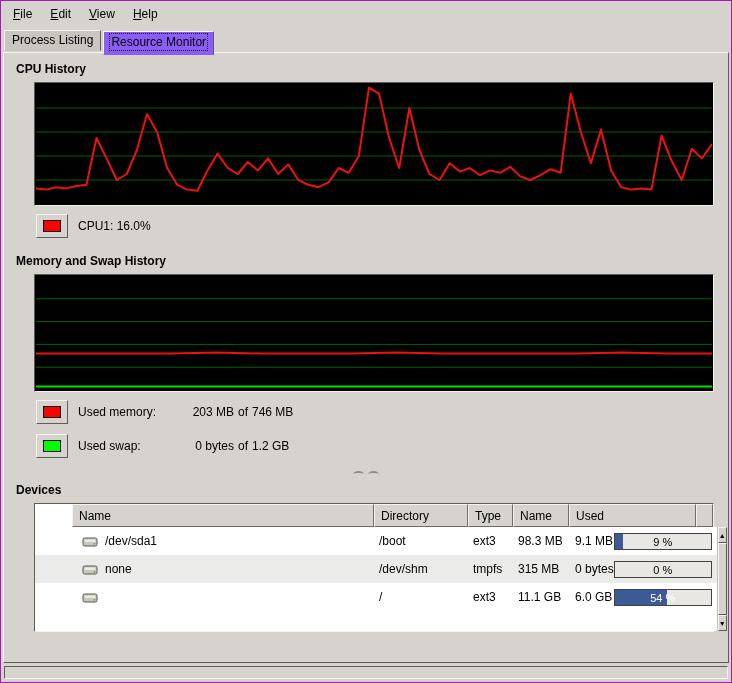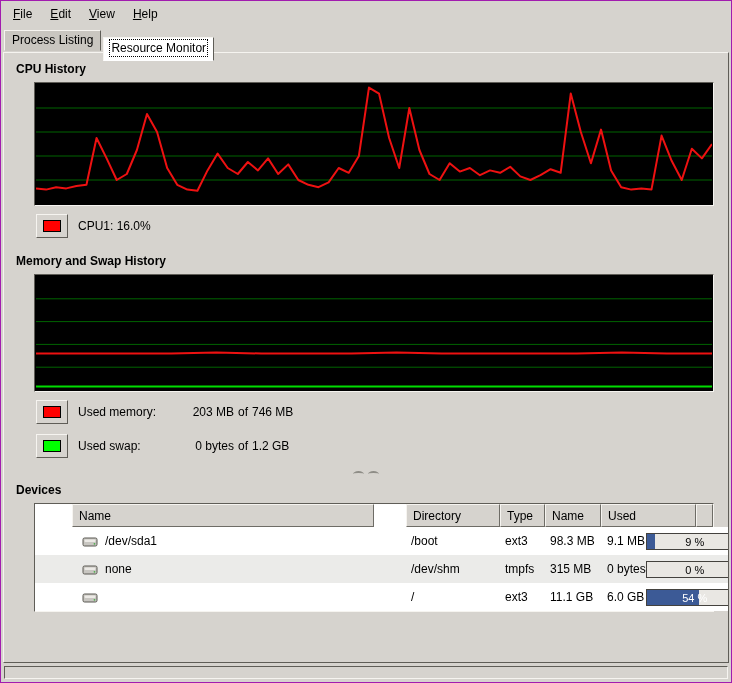--- a/index.html
+++ b/index.html
@@ -19,23 +19,23 @@
 
   
   .menubar { display:flex; align-items:center; height:25px; padding:1px 3px; }
   .menu-item { padding:3px 9px; cursor:default; }
   .menu-item u { text-decoration:underline; }
 
   
   .tabbar { display:flex; align-items:flex-start; padding:2px 0 0 3px; height:26px; position:relative; z-index:2; }
   .tab {
     padding:3px 7px 3px; margin-right:2px;
-    background:#ffffff;
+    background:#8b5cf6;
     border:1px solid; border-color:#f6f4f0 #5f5d57 transparent #f6f4f0;
-    position:relative; top:9px;
+    position:relative; top:3px;
   }
   .tab:not(.active){ background:#c9c6c0; padding-top:2px; top:2px; }
   .tab.active { margin-bottom:-1px; padding-bottom:5px; }
   .tab.active .tab-label { outline:1px dotted #000; outline-offset:1px; }
 
   
   .page { flex:1; margin:0 2px; padding:6px 10px 4px; overflow:hidden; }
 
   .section-title { font-weight:bold; margin:3px 0 6px 2px; }
   .mt { margin-top:16px; }
@@ -64,26 +64,26 @@
   .grip-arc { width:11px; height:6px; border-top:2px solid #8f8d87; border-radius:50% 50% 0 0; margin:0 2px; }
 
   
   .table { margin:2px 4px 0 20px; width:680px; background:#fff; }
   .thead { display:flex; height:23px; }
   .th {
     background:#d6d3ce; padding:4px 6px 0; overflow:hidden; white-space:nowrap;
     border:1px solid; border-color:#f6f4f0 #6e6c66 #6e6c66 #f6f4f0;
   }
   .col-name  { width:302px;margin-left:37px; }
-  .col-dir   { width:94px;margin-left:32px; }
+  .col-dir   { width:94px; }
   .col-type  { width:45px; }
   .col-total { width:56px; }
   .col-used  { flex:1; }
   .col-spacer{ width:17px; }
-  .tbody-wrap { display:flex; height:84px; }
+  .tbody-wrap { display:flex; height:104px; }
   .tbody { flex:1; background:#fff; }
   .tr { display:flex; align-items:center; height:28px; background:#fff; }
   .tr.alt { background:#ebebe9; }
   .td { padding:0 5px; overflow:hidden; white-space:nowrap; }
   .td.col-name { display:flex; align-items:center; padding-left:10px; }
   .drive-icon { display:inline-flex; margin-right:7px; }
   .td.col-used { display:flex; align-items:center; padding-left:6px; padding-right:0; }
 
   .pbar {
     position:relative; display:block; width:98px; height:17px;

